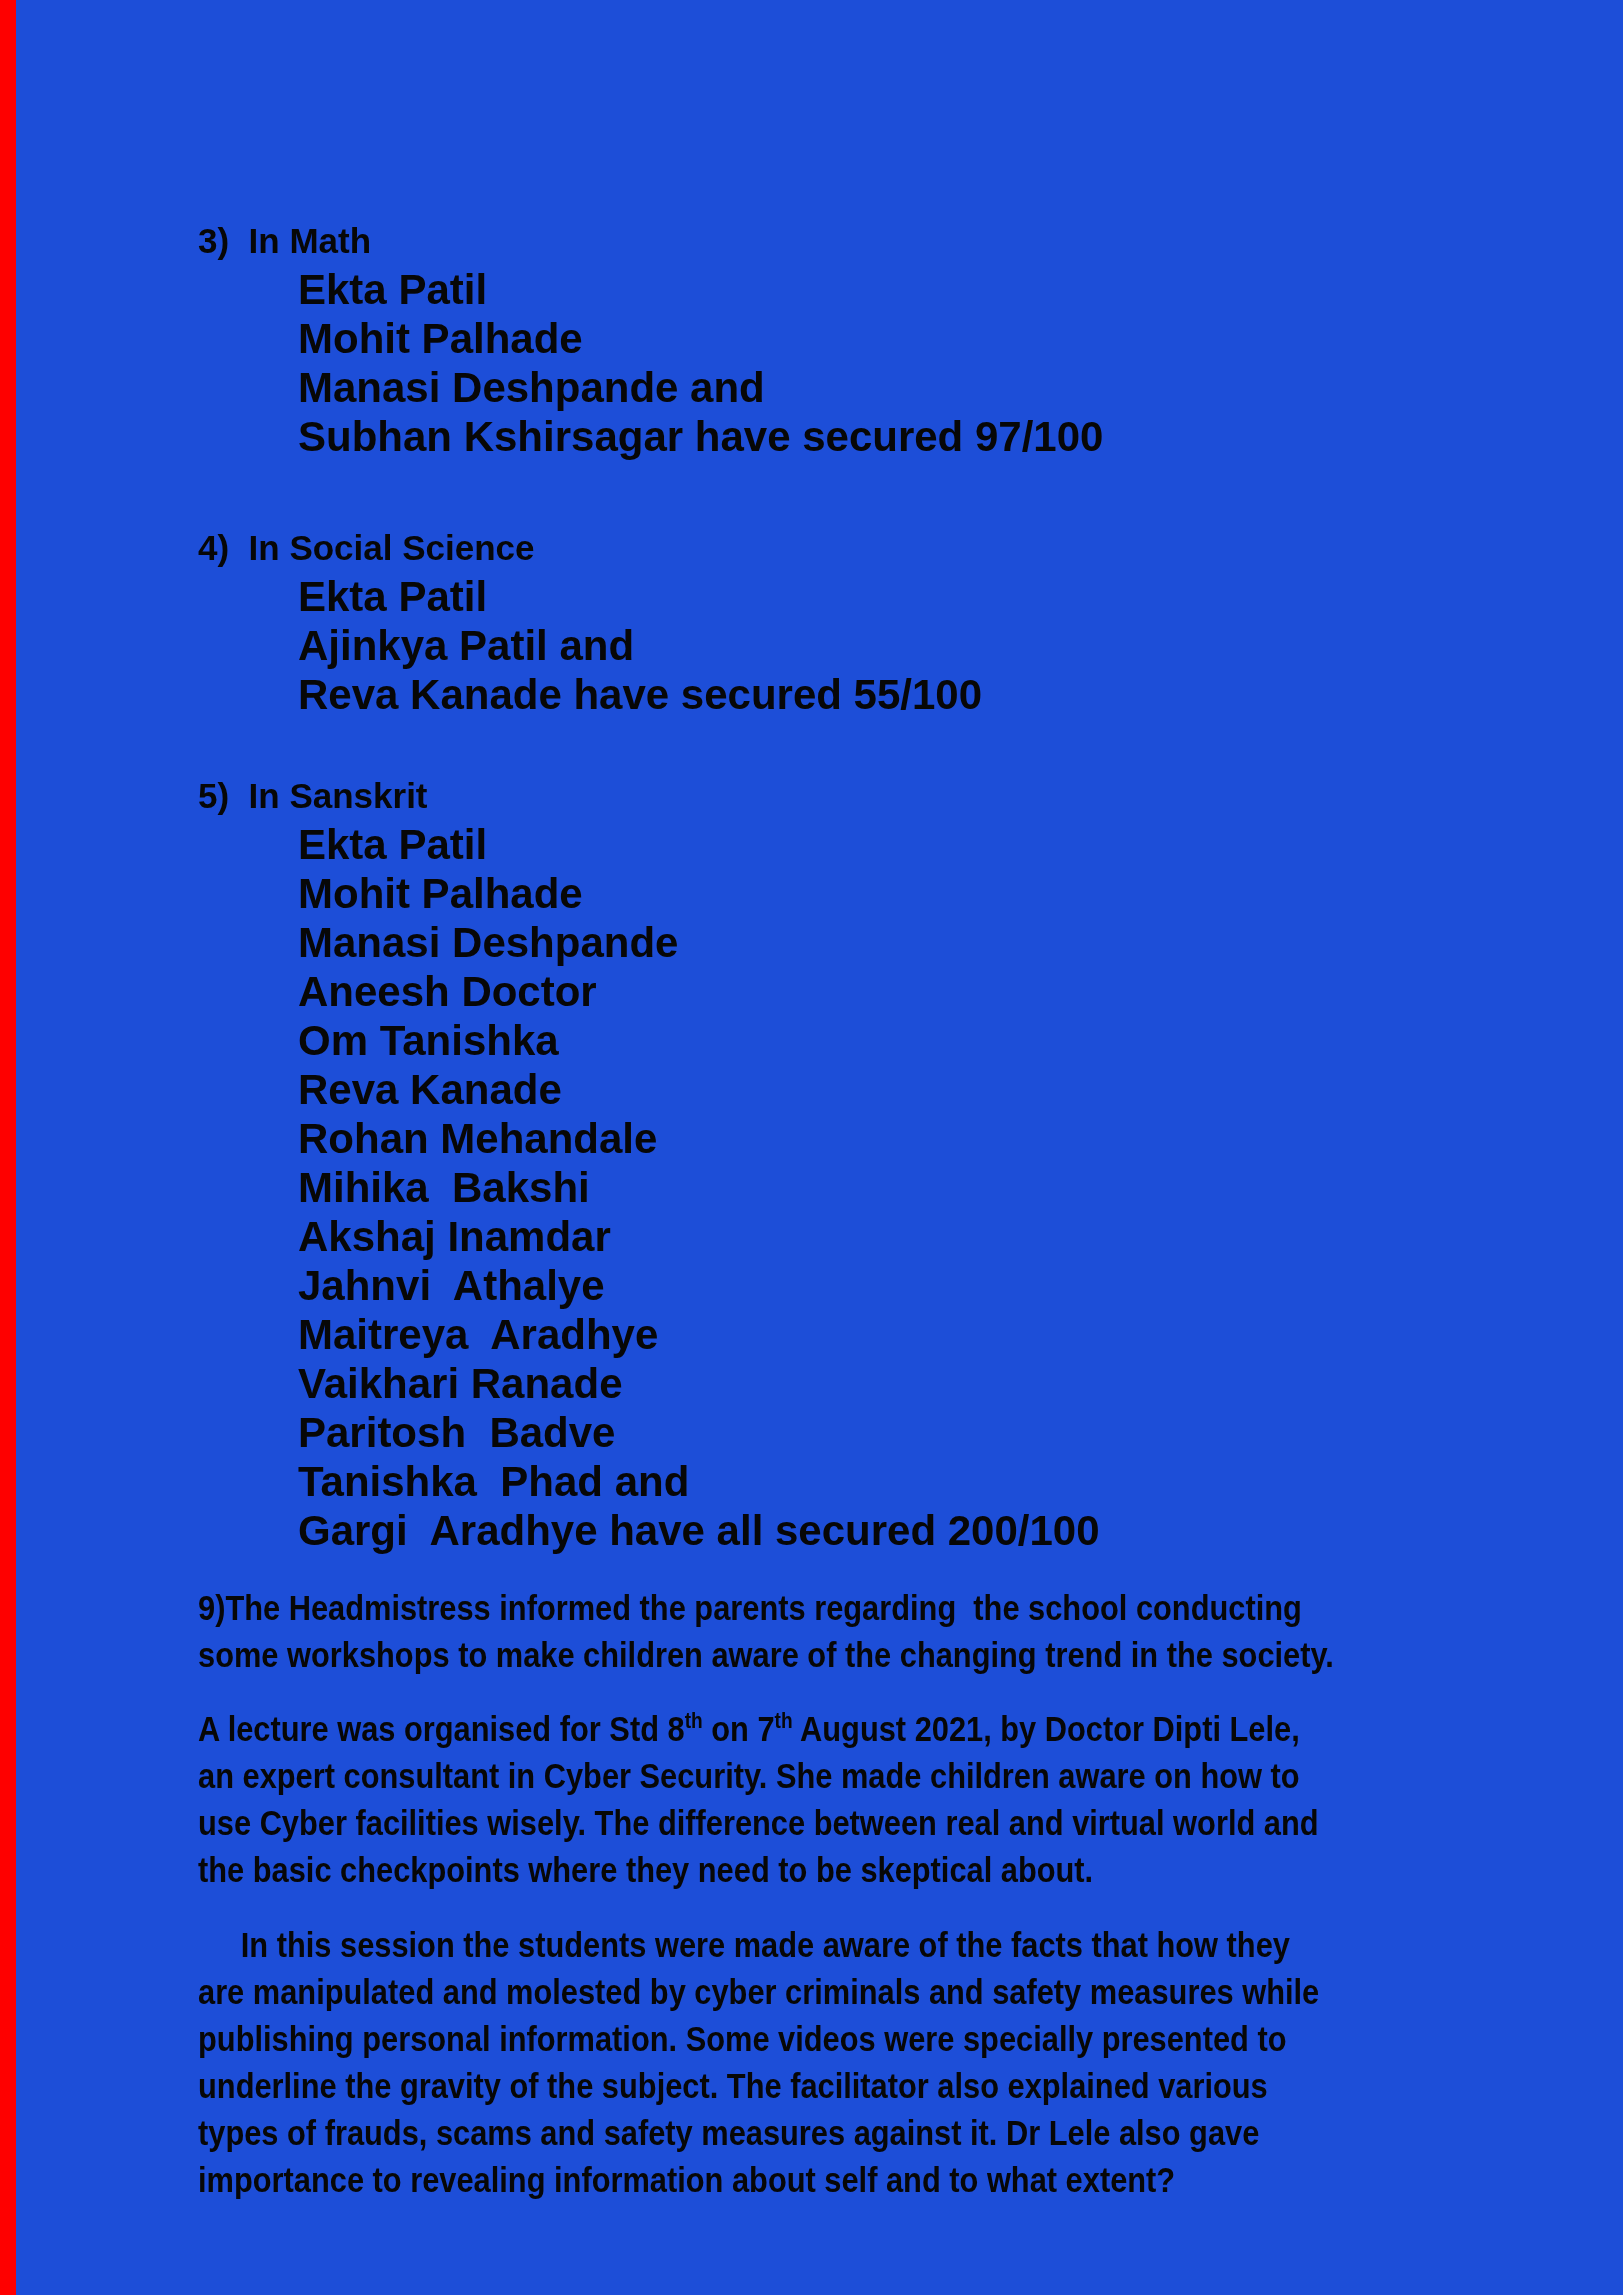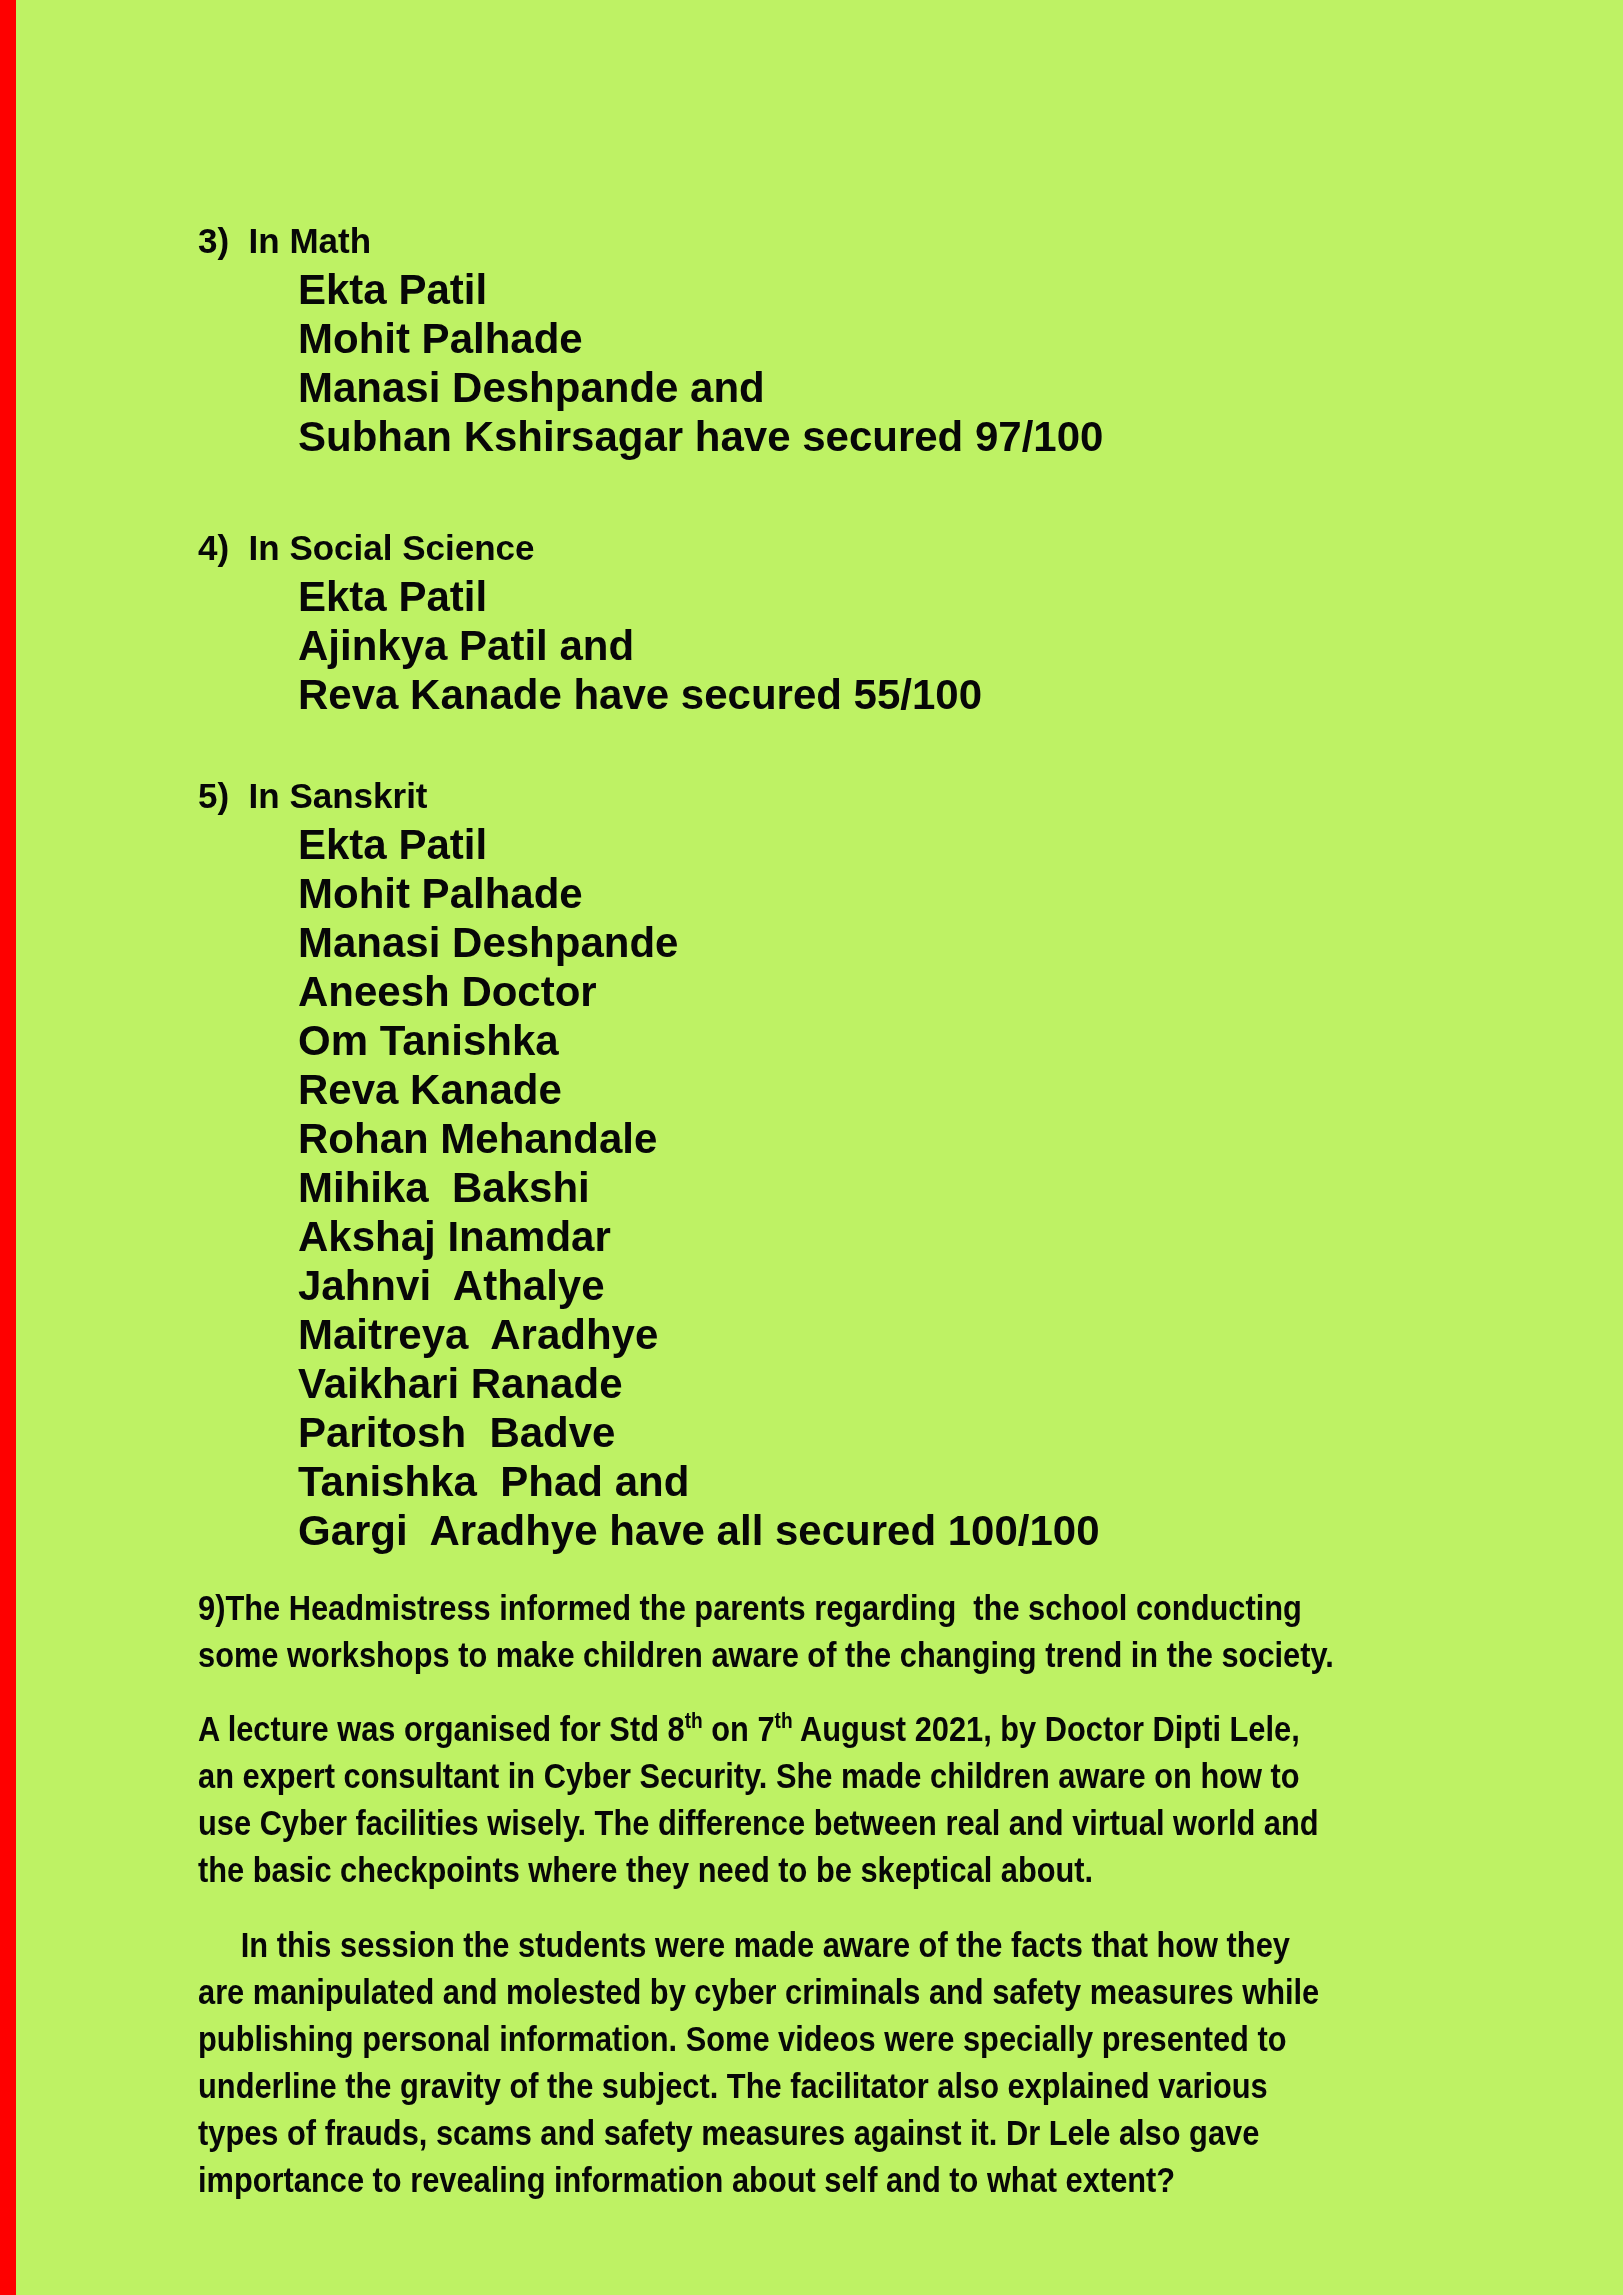--- a/index.html
+++ b/index.html
@@ -52,21 +52,21 @@
   .para-line{white-space:pre-wrap;}
   sup.ord{
     font-size:0.62em;
     vertical-align:super;
     line-height:0;
   }
 </style>
 </head>
 <body>
 
-<div id="page" style="background: #bef264;">
+<div id="page" style="background: #1d4ed8;">
   <div id="red-bar" style="background: rgb(254, 0, 0);"></div>
 
   <div id="content">
 
     <div class="sec">
       <div class="sec-heading">3)  In Math</div>
       <div class="name-line">Ekta Patil</div>
       <div class="name-line">Mohit Palhade</div>
       <div class="name-line">Manasi Deshpande and</div>
       <div class="name-line">Subhan Kshirsagar have secured 97/100</div>
@@ -92,21 +92,21 @@
       <div class="name-line">Om Tanishka</div>
       <div class="name-line">Reva Kanade</div>
       <div class="name-line">Rohan Mehandale</div>
       <div class="name-line">Mihika  Bakshi</div>
       <div class="name-line">Akshaj Inamdar</div>
       <div class="name-line">Jahnvi  Athalye</div>
       <div class="name-line">Maitreya  Aradhye</div>
       <div class="name-line">Vaikhari Ranade</div>
       <div class="name-line">Paritosh  Badve</div>
       <div class="name-line">Tanishka  Phad and</div>
-      <div class="name-line">Gargi  Aradhye have all secured 100/100</div>
+      <div class="name-line">Gargi  Aradhye have all secured 200/100</div>
     </div>
 
     <div class="gap-c"></div>
 
     <div class="para">
       <div class="para-line">9)The Headmistress informed the parents regarding  the school conducting</div>
       <div class="para-line">some workshops to make children aware of the changing trend in the society.</div>
     </div>
 
     <div class="gap-d"></div>

